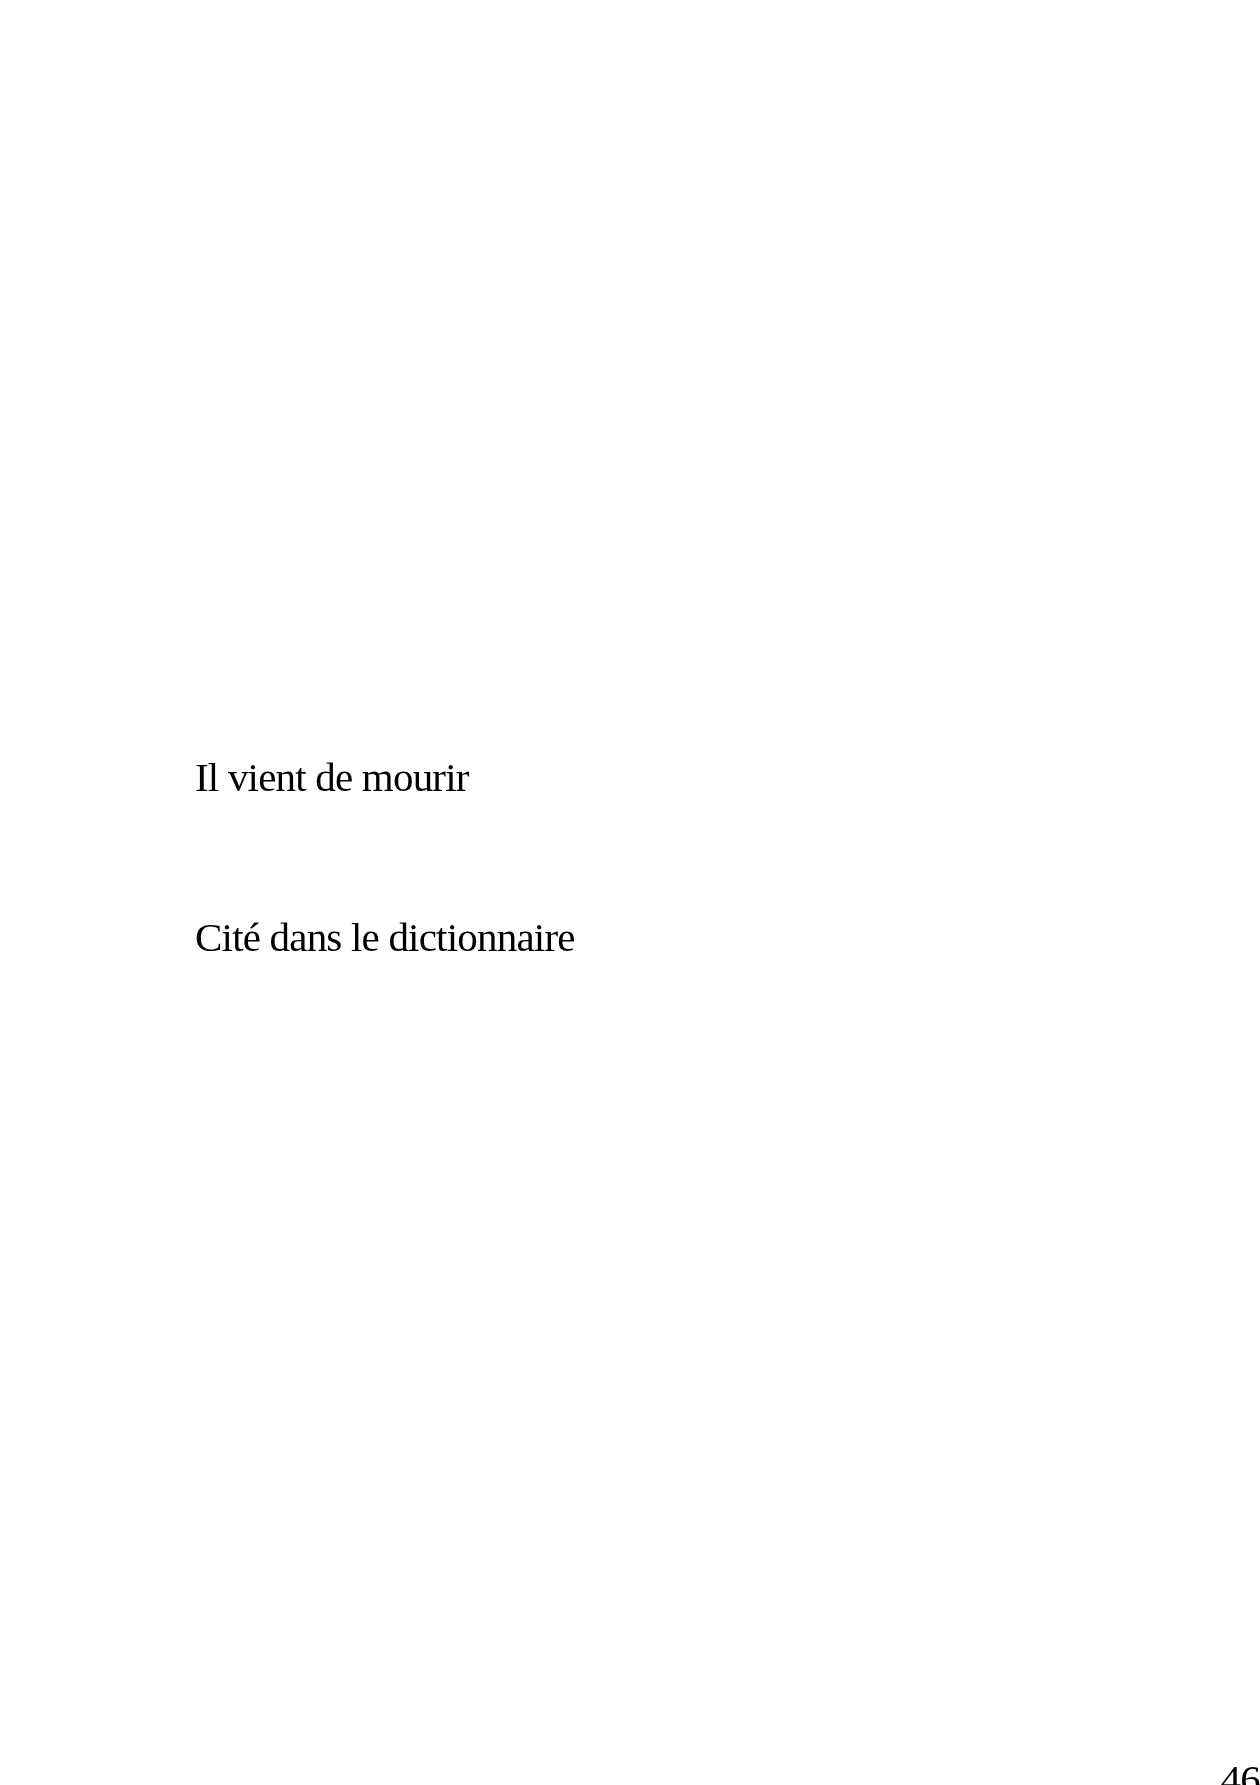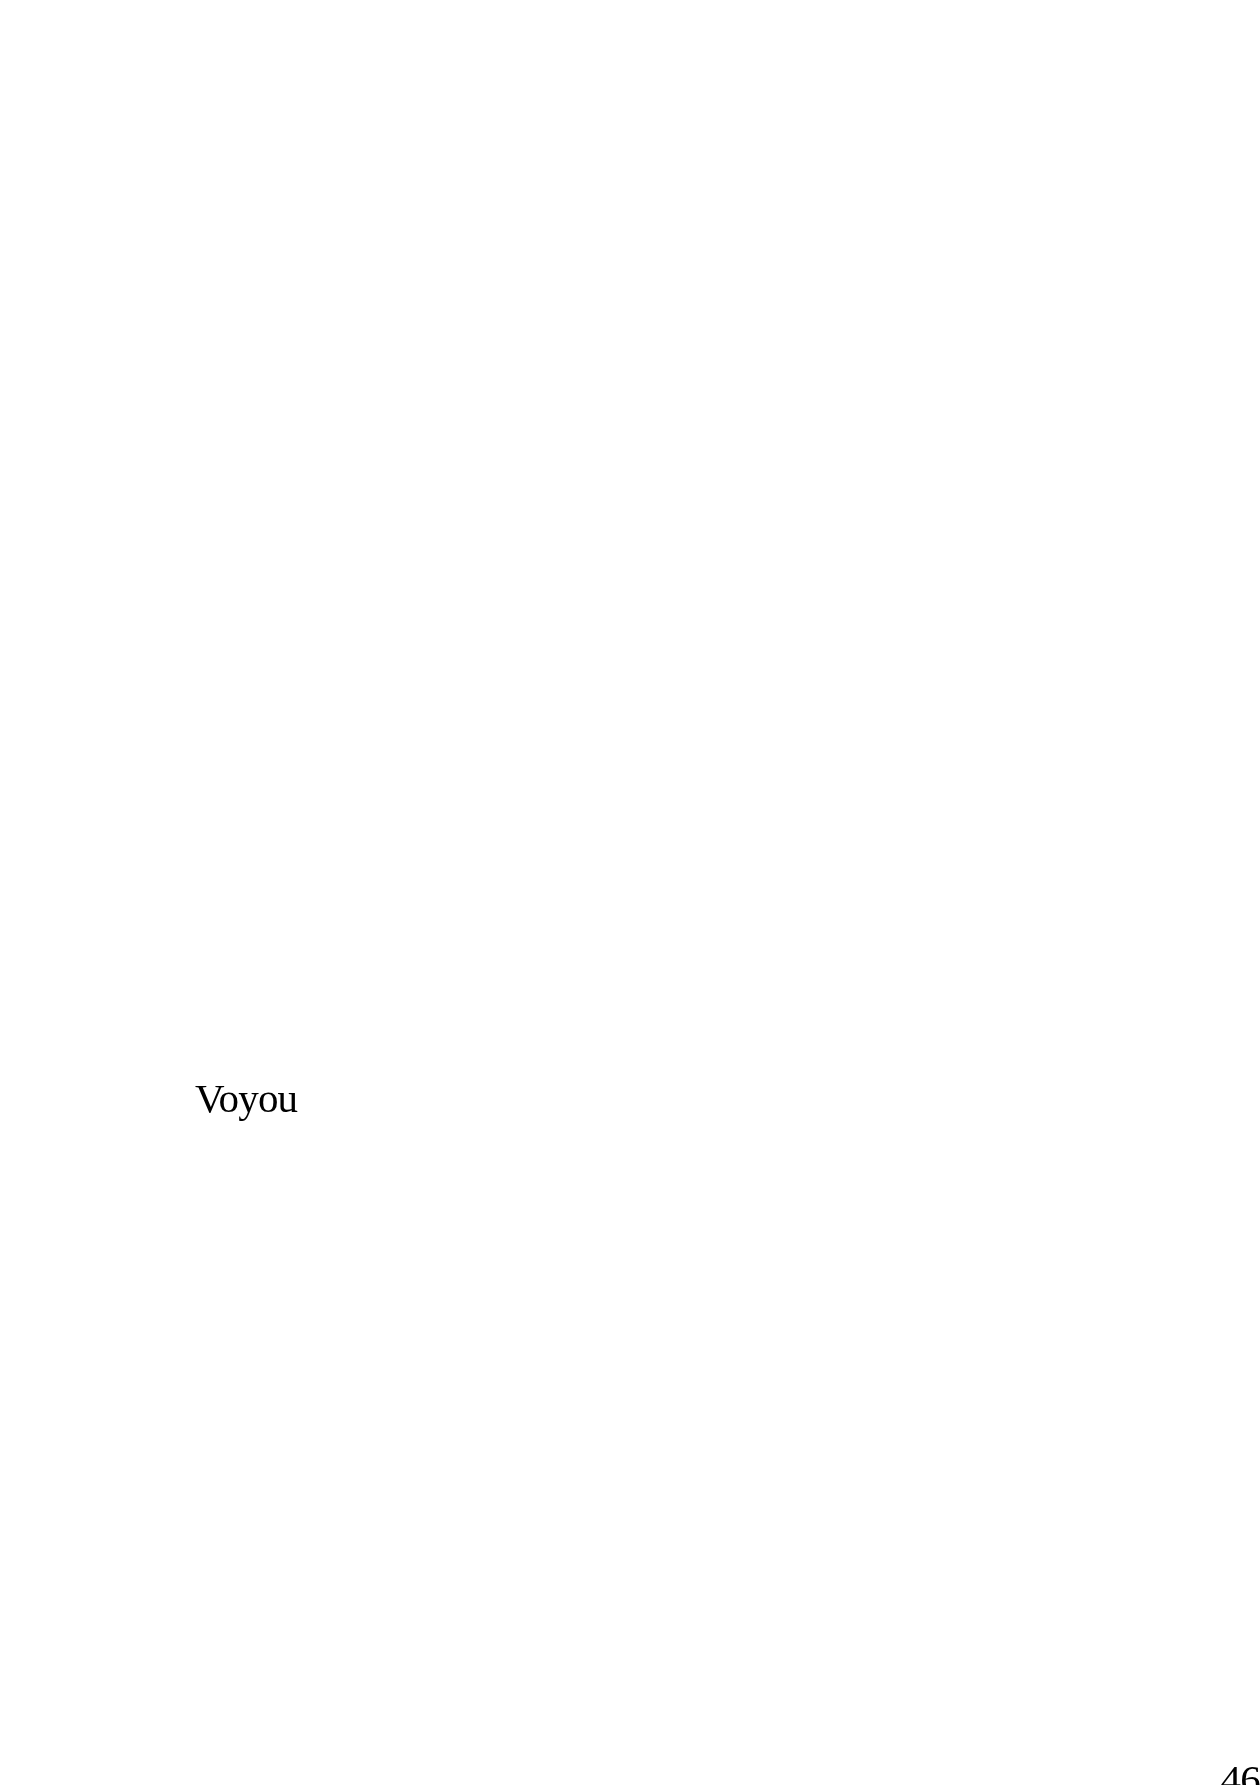--- a/index.html
+++ b/index.html
@@ -44,24 +44,25 @@
     line-height: 53.5px;
     letter-spacing: -0.8px;
   }
 </style>
 </head>
 <body>
 
 <div class="poem">
 
   <div class="stanza">
+    <p class="poem-line">Il vient de mourir</p>
+    <p class="poem-line">Cité dans le dictionnaire</p>
   </div>
 
   <div class="stanza">
-    <p class="poem-line">Voyou</p>
     
   </div>
 
   
 
   
 
   
 
 </div>

